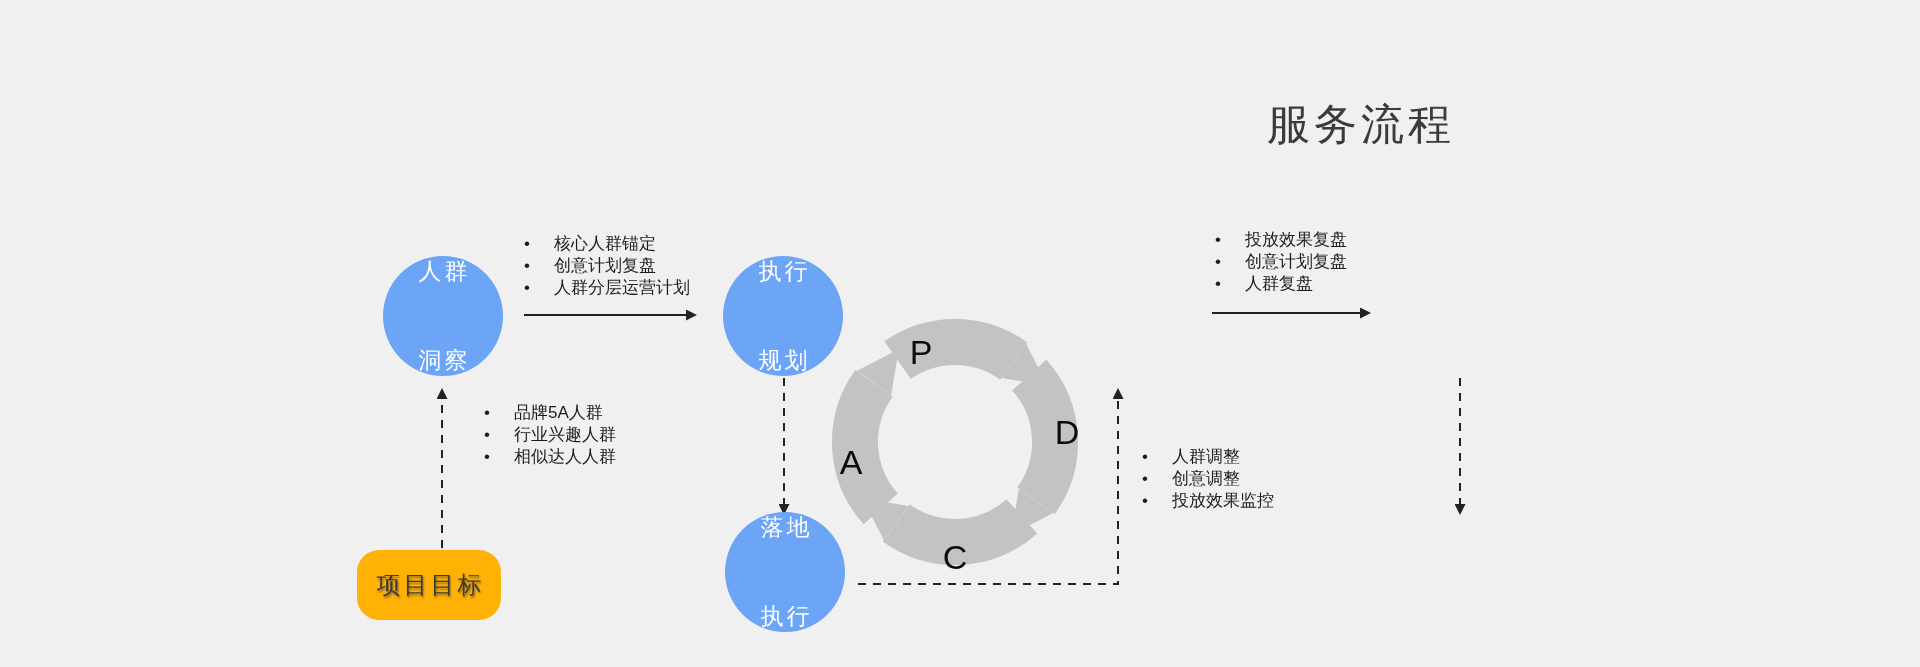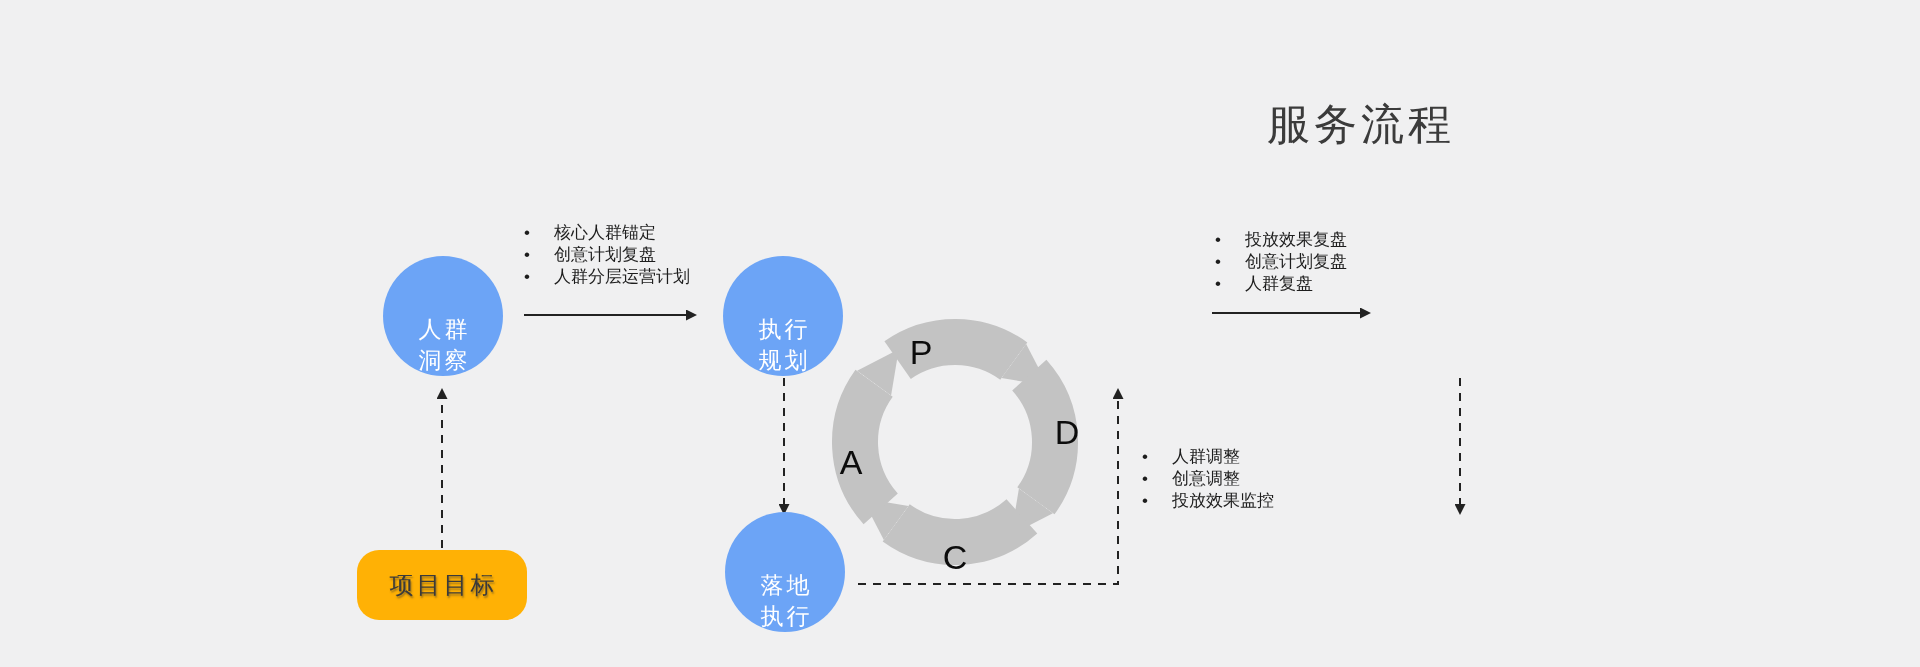--- a/index.html
+++ b/index.html
@@ -28,25 +28,25 @@
   }
   .overlay{position:absolute;left:0;top:0;width:1920px;height:667px;}
   .ring-arc{stroke:var(--ring-gray);stroke-width:46;fill:none;}
   .ring-head{fill:var(--ring-gray);}
   .solid-line{stroke:var(--line-black);stroke-width:2;fill:none;}
   .dashed-line{stroke:var(--line-black);stroke-width:2;fill:none;stroke-dasharray:8 7;}
   .black-head{fill:var(--line-black);}
   .node-circle{
     position:absolute;width:120px;height:120px;border-radius:50%;
     background:var(--circle-blue);color:var(--circle-text);
-    display:flex;flex-direction:column;align-items:center;justify-content:flex-end;
+    display:flex;flex-direction:column;align-items:center;justify-content:space-between;
     font-size:23px;line-height:31px;letter-spacing:3px;text-indent:3px;
   }
   .pill{
-    position:absolute;width:170px;height:70px;border-radius:22px;
+    position:absolute;width:144px;height:70px;border-radius:22px;
     background:var(--box-orange);color:var(--pill-text);
     display:flex;align-items:center;justify-content:center;
     font-size:24px;font-weight:500;letter-spacing:3px;text-indent:3px;
     text-shadow:1px 2px 2px rgba(50,50,50,0.5);
   }
   .blist{
     position:absolute;margin:0;padding:0;list-style:none;
     font-size:17px;line-height:22px;color:var(--list-text);
   }
   .blist li{position:relative;padding-left:30px;white-space:nowrap;}
@@ -102,24 +102,29 @@
   </div>
   <div class="node-circle" style="left:725px;top:512px">
     <span>落地</span>
     <span>执行</span>
   </div>
 
   <div class="pill" style="left:357px;top:550px">
     <span>项目目标</span>
   </div>
 
-  <ul class="blist" style="left:524px;top:222px">
+  <ul class="blist" style="left:524px;top:233px">
     <li>核心人群锚定</li>
     <li>创意计划复盘</li>
     <li>人群分层运营计划</li>
+  </ul>
+  <ul class="blist" style="left:484px;top:402px">
+    <li>品牌5A人群</li>
+    <li>行业兴趣人群</li>
+    <li>相似达人人群</li>
   </ul>
   <ul class="blist" style="left:1215px;top:229px">
     <li>投放效果复盘</li>
     <li>创意计划复盘</li>
     <li>人群复盘</li>
   </ul>
   <ul class="blist" style="left:1142px;top:446px">
     <li>人群调整</li>
     <li>创意调整</li>
     <li>投放效果监控</li>

